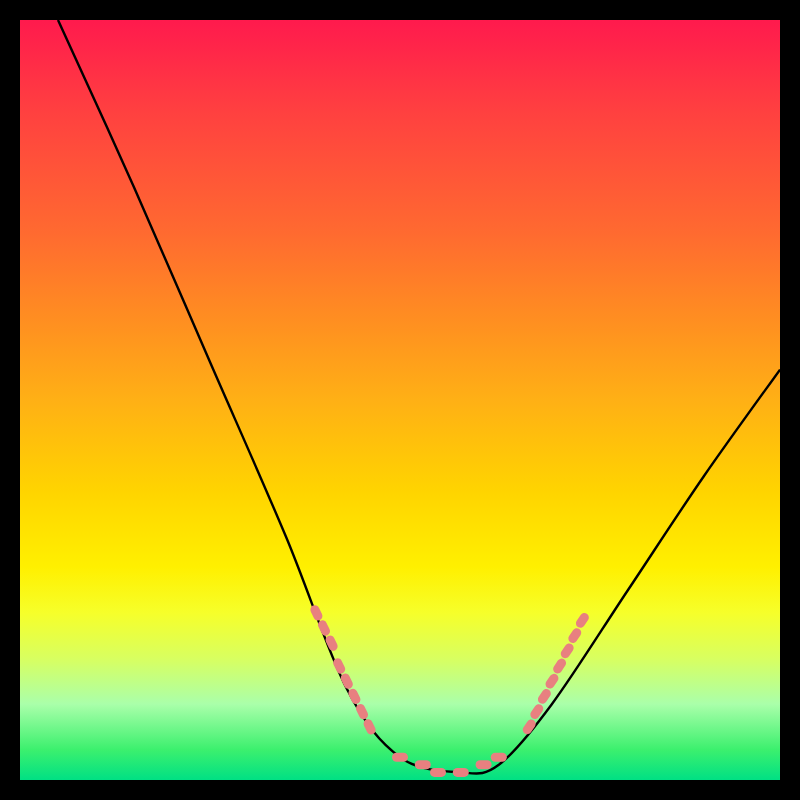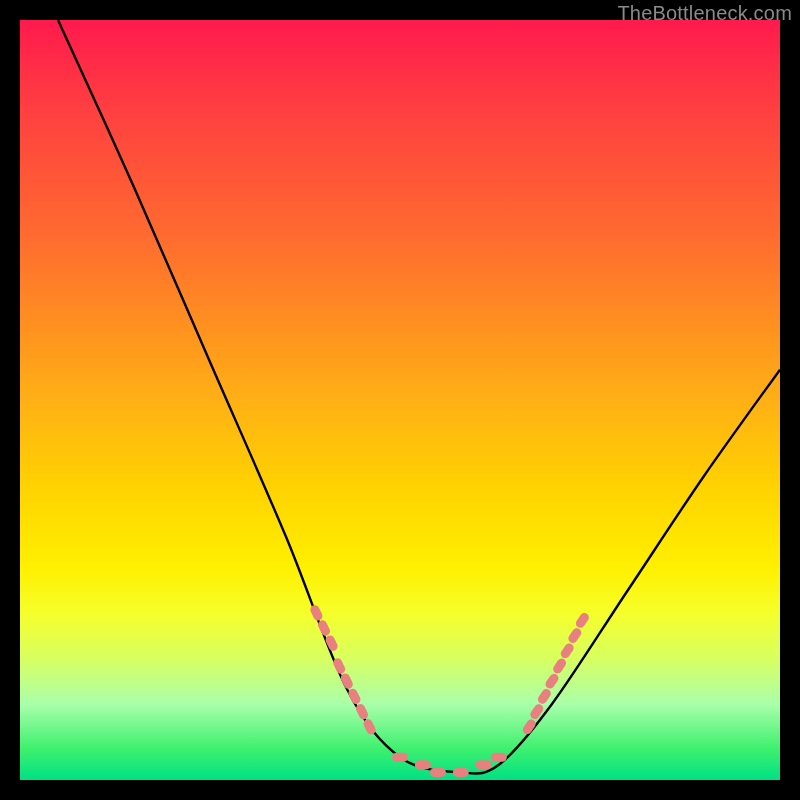--- a/index.html
+++ b/index.html
@@ -53,21 +53,20 @@
     font-family: Arial, Helvetica, sans-serif;
     font-size: 20px;
     color: #8a8a8a;
     letter-spacing: 0.2px;
   }
 </style>
 </head>
 <body>
 
 <div class="frame">
-  <div class="watermark">TheBottleneck.com</div>
   <div class="plot">
     <svg class="curve" viewBox="0 0 760 760">
       <g>
         <path id="curve-path" fill="none" stroke="#000" stroke-width="2.4" d="M 38,0 C 50.666666666666664,27.866666666666656 88.66666666666667,110.19999999999993 114,167.19999999999993 C 139.33333333333334,224.19999999999993 164.66666666666666,283.7333333333333 190,341.99999999999994 C 215.33333333333334,400.2666666666666 243.2,462.33333333333326 266,516.8 C 288.8,571.2666666666667 307.8,632.0666666666666 326.8,668.8 C 345.8,705.5333333333333 361,723.2666666666667 380,737.2 C 399,751.1333333333334 424.33333333333326,751.1333333333333 440.79999999999995,752.4 C 457.26666666666665,753.6666666666666 463.6,756.1999999999999 478.8,744.8 C 494,733.4 510.4666666666667,713.1333333333333 532,684 C 553.5333333333333,654.8666666666667 582.6666666666666,608 608,570 C 633.3333333333334,532 658.6666666666666,492.73333333333335 684,456 C 709.3333333333334,419.26666666666665 747.3333333333334,367.3333333333333 760,349.59999999999997"></path>
       </g>
       <g id="dots-left">
           <rect x="288.40000000000003" y="588.3" width="16" height="9" rx="4.5" fill="#e88080" transform="rotate(64 296.40000000000003 592.8)"></rect>
           <rect x="296" y="603.5" width="16" height="9" rx="4.5" fill="#e88080" transform="rotate(64 304 608)"></rect>
           <rect x="303.59999999999997" y="618.7" width="16" height="9" rx="4.5" fill="#e88080" transform="rotate(64 311.59999999999997 623.2)"></rect>
           <rect x="311.2" y="641.5" width="16" height="9" rx="4.5" fill="#e88080" transform="rotate(64 319.2 646)"></rect>

